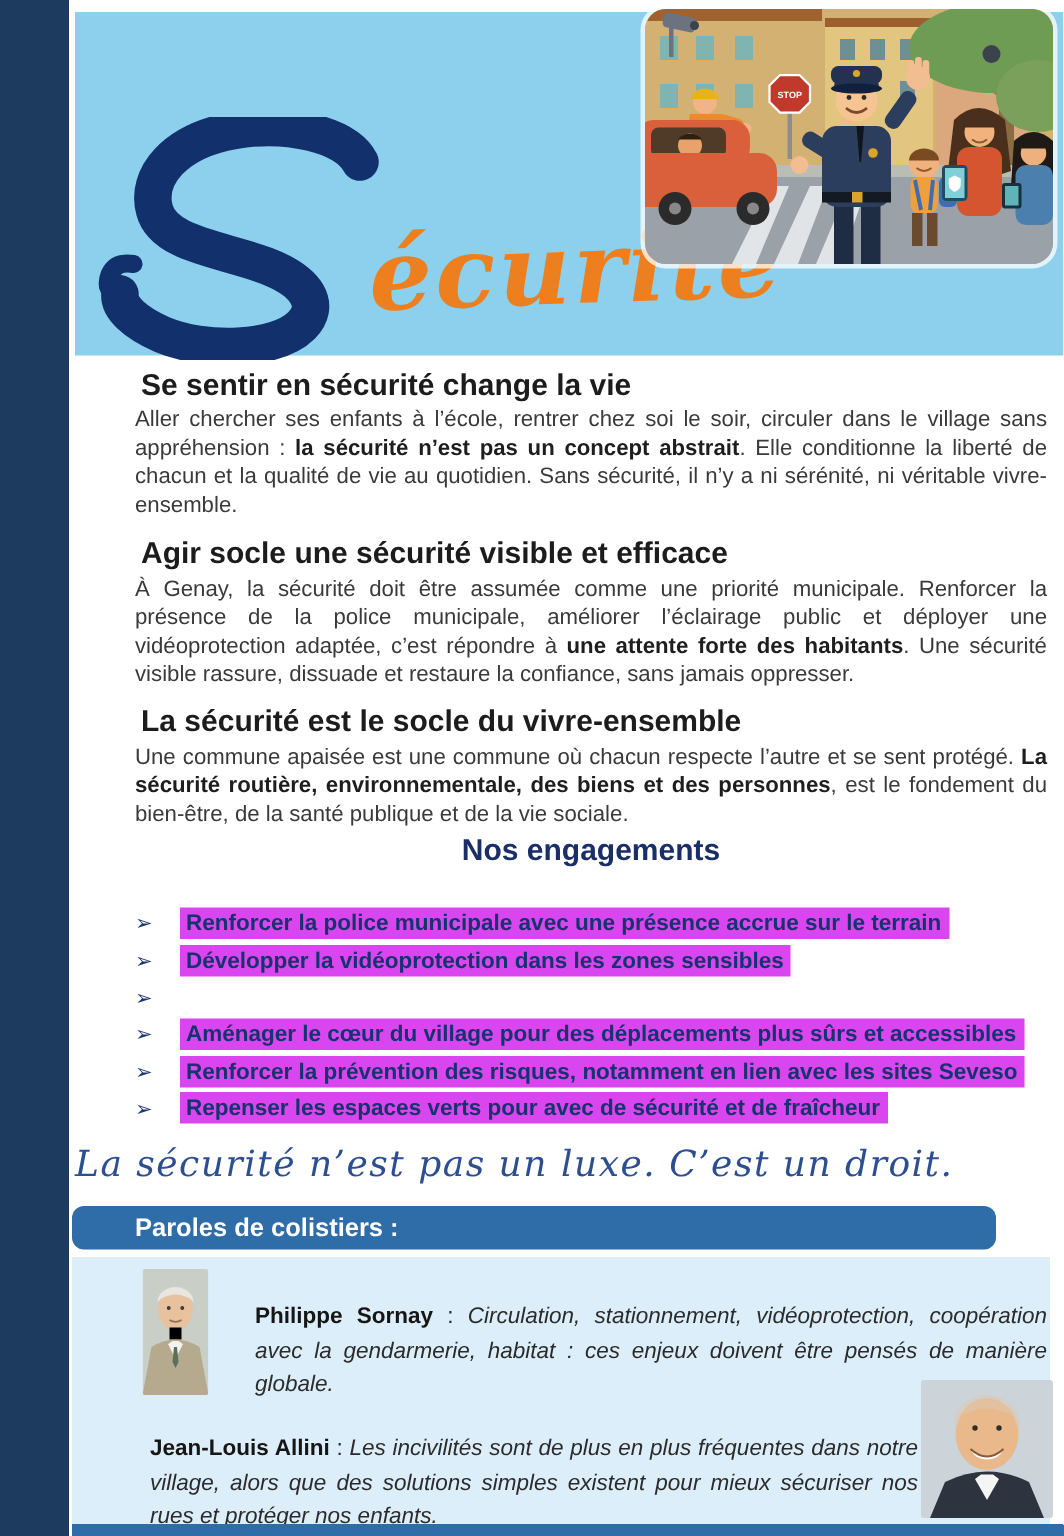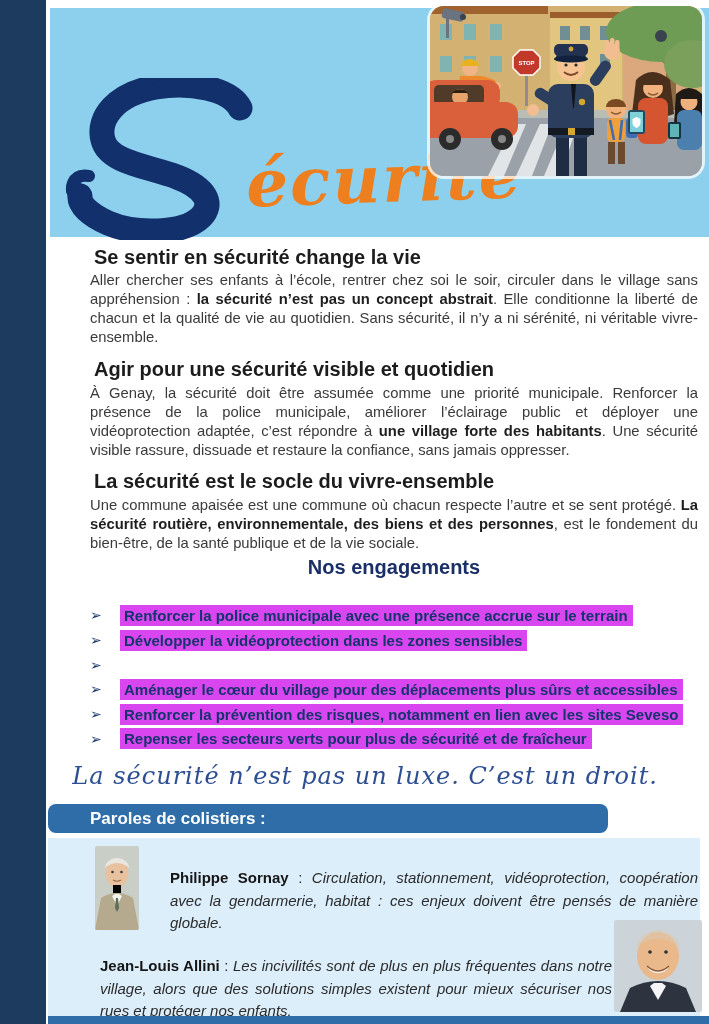--- a/index.html
+++ b/index.html
@@ -35,26 +35,26 @@
   #sec3-h{top:466px} #sec3-p{top:496px}
 
   .eng-title{position:absolute;left:90px;top:556px;width:608px;margin:0;text-align:center;
     font-size:20px;font-weight:700;color:#1a2e68}
 
   .eng-list{position:absolute;left:90px;top:603px;width:608px}
   .eng-row{display:flex;align-items:center;height:24.7px}
   .eng-arrow{width:30px;color:#1c3a70;font-size:14px;flex:0 0 30px}
   .eng-text{background:#d946ef;color:#17336e;font-weight:700;font-size:15px;padding:2px 5px 2px 4px;white-space:nowrap}
 
-  .quote{position:absolute;left:50px;top:762px;width:608px;text-align:right;
+  .quote{position:absolute;left:50px;top:762px;width:608px;text-align:left;
     font-family:"DejaVu Serif",serif;font-style:italic;font-size:24px;
     color:#2d4f91;letter-spacing:1px}
 
   
-  .paroles-bar{position:absolute;left:48px;top:804px;width:560px;height:29px;background:#2e6da8;border-radius:8px}
+  .paroles-bar{position:absolute;left:48px;top:804px;width:616px;height:29px;background:#2e6da8;border-radius:8px}
   .paroles-bar span{display:block;color:#ffffff;font-weight:700;font-size:17px;line-height:29px;padding-left:42px}
   .paroles-panel{position:absolute;left:48px;top:838px;width:652px;height:222px;background:#dceefa}
   .t-photo{position:absolute;overflow:hidden;border-radius:2px}
   #photo-1{left:47px;top:8px;width:44px;height:84px}
   #photo-2{left:566px;top:82px;width:88px;height:92px}
   .t-text{position:absolute;font-size:15px;line-height:22.5px;color:#2b2b2b;text-align:justify}
   #t-text-1{left:122px;top:14px;width:528px}
   #t-text-2{left:52px;top:102px;width:512px}
   .t-name{font-weight:700;font-style:normal;color:#161616}
   .t-quote{font-style:italic}
@@ -210,22 +210,22 @@
         <rect x="238" y="116" width="13" height="17" rx="2" fill="#16323e"></rect>
         <rect x="240" y="118" width="9" height="13" fill="#5fb4ba"></rect>
       </g>
     </svg>
   </div>
 </div>
 
 <h2 class="sec-h" id="sec1-h">Se sentir en sécurité change la vie</h2>
 <p class="sec-p" id="sec1-p"><span>Aller chercher ses enfants à l’école, rentrer chez soi le soir, circuler dans le village sans appréhension : </span><b>la sécurité n’est pas un concept abstrait</b><span>. Elle conditionne la liberté de chacun et la qualité de vie au quotidien. Sans sécurité, il n’y a ni sérénité, ni véritable vivre-ensemble.</span></p>
 
-<h2 class="sec-h" id="sec2-h">Agir pour une sécurité visible et quotidien</h2>
-<p class="sec-p" id="sec2-p"><span>À Genay, la sécurité doit être assumée comme une priorité municipale. Renforcer la présence de la police municipale, améliorer l’éclairage public et déployer une vidéoprotection adaptée, c’est répondre à </span><b>une village forte des habitants</b><span>. Une sécurité visible rassure, dissuade et restaure la confiance, sans jamais oppresser.</span></p>
+<h2 class="sec-h" id="sec2-h">Agir socle une sécurité visible et efficace</h2>
+<p class="sec-p" id="sec2-p"><span>À Genay, la sécurité doit être assumée comme une priorité municipale. Renforcer la présence de la police municipale, améliorer l’éclairage public et déployer une vidéoprotection adaptée, c’est répondre à </span><b>une attente forte des habitants</b><span>. Une sécurité visible rassure, dissuade et restaure la confiance, sans jamais oppresser.</span></p>
 
 <h2 class="sec-h" id="sec3-h">La sécurité est le socle du vivre-ensemble</h2>
 <p class="sec-p" id="sec3-p"><span>Une commune apaisée est une commune où chacun respecte l’autre et se sent protégé. </span><b>La sécurité routière, environnementale, des biens et des personnes</b><span>, est le fondement du bien-être, de la santé publique et de la vie sociale.</span></p>
 
 <h2 class="eng-title">Nos engagements</h2>
 
 <div class="eng-list">
   <div class="eng-row">
     <span class="eng-arrow">➢</span>
     <span class="eng-text">Renforcer la police municipale avec une présence accrue sur le terrain</span>
@@ -240,21 +240,21 @@
   <div class="eng-row">
     <span class="eng-arrow">➢</span>
     <span class="eng-text">Aménager le cœur du village pour des déplacements plus sûrs et accessibles</span>
   </div>
   <div class="eng-row">
     <span class="eng-arrow">➢</span>
     <span class="eng-text">Renforcer la prévention des risques, notamment en lien avec les sites Seveso</span>
   </div>
   <div class="eng-row">
     <span class="eng-arrow">➢</span>
-    <span class="eng-text">Repenser les secteurs verts pour plus de sécurité et de fraîcheur</span>
+    <span class="eng-text">Repenser les espaces verts pour avec de sécurité et de fraîcheur</span>
   </div>
 </div>
 
 <div class="quote">La sécurité n’est pas un luxe. C’est un droit.</div>
 
 <div class="paroles-bar">
   <span>Paroles de colistiers :</span>
 </div>
 
 <div class="paroles-panel">

